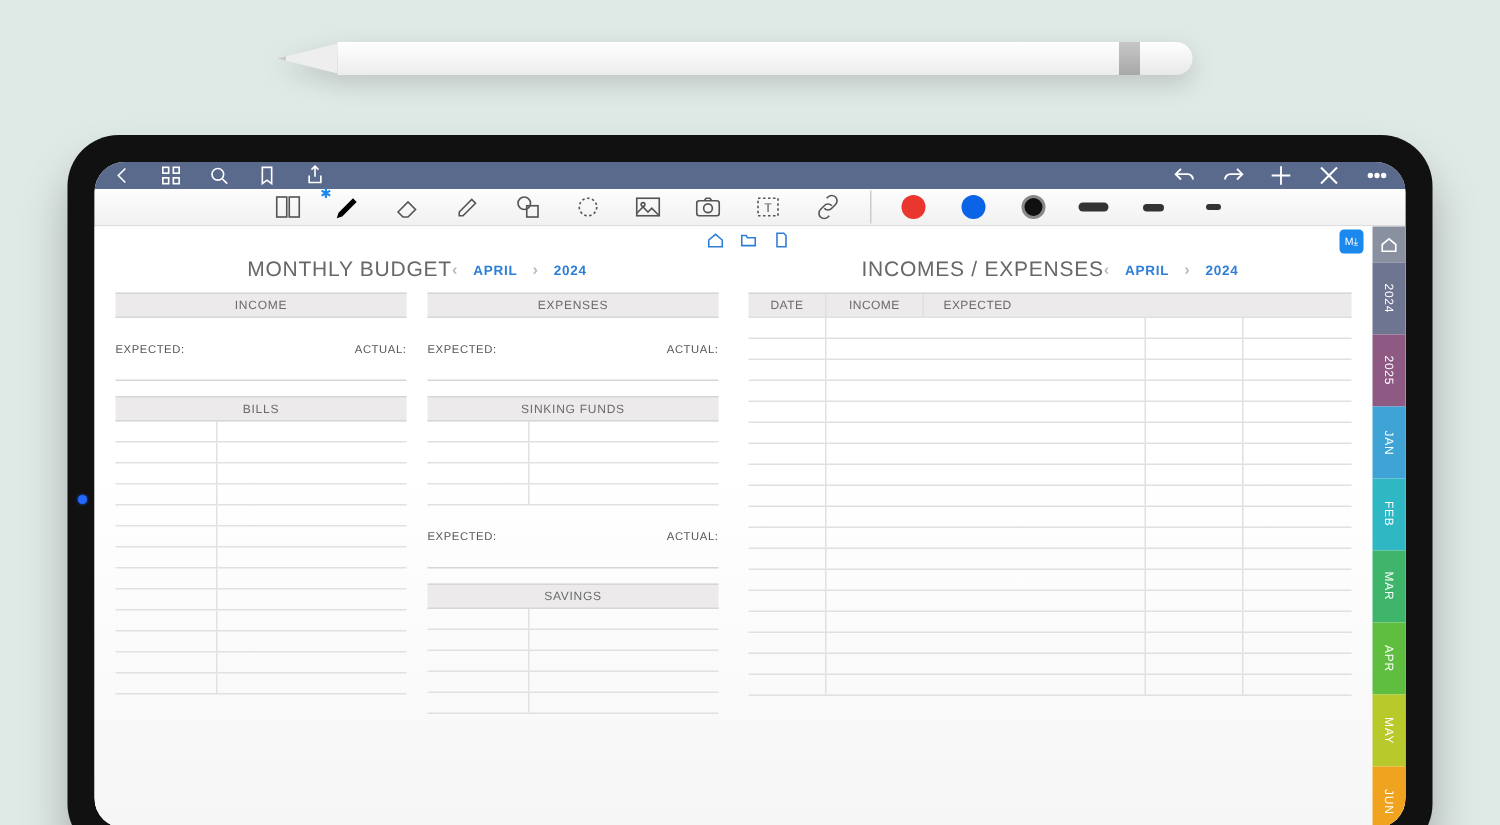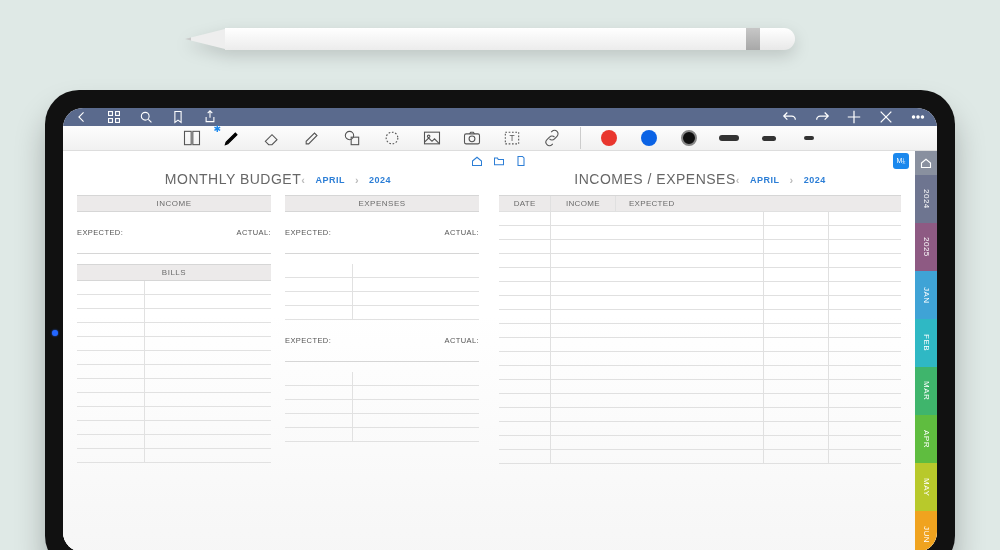--- a/index.html
+++ b/index.html
@@ -440,20 +440,21 @@
                   </div>
               </div>
             </div>
             <div class="col">
               <div class="sect-head">EXPENSES</div>
               <div class="kv">
                   <span>EXPECTED:</span>
                   <span>ACTUAL:</span>
                 </div>
               <div style="height:10px"></div>
+              <div class="sect-head">SINKING FUNDS</div>
               <div class="rows">
                 <div class="line">
                     <span></span>
                     <span></span>
                   </div>
                   <div class="line">
                     <span></span>
                     <span></span>
                   </div>
                   <div class="line">
@@ -463,20 +464,21 @@
                   <div class="line">
                     <span></span>
                     <span></span>
                   </div>
               </div>
               <div class="kv">
                   <span>EXPECTED:</span>
                   <span>ACTUAL:</span>
                 </div>
               <div style="height:10px"></div>
+              <div class="sect-head">SAVINGS</div>
               <div class="rows">
                 <div class="line">
                     <span></span>
                     <span></span>
                   </div>
                   <div class="line">
                     <span></span>
                     <span></span>
                   </div>
                   <div class="line">

